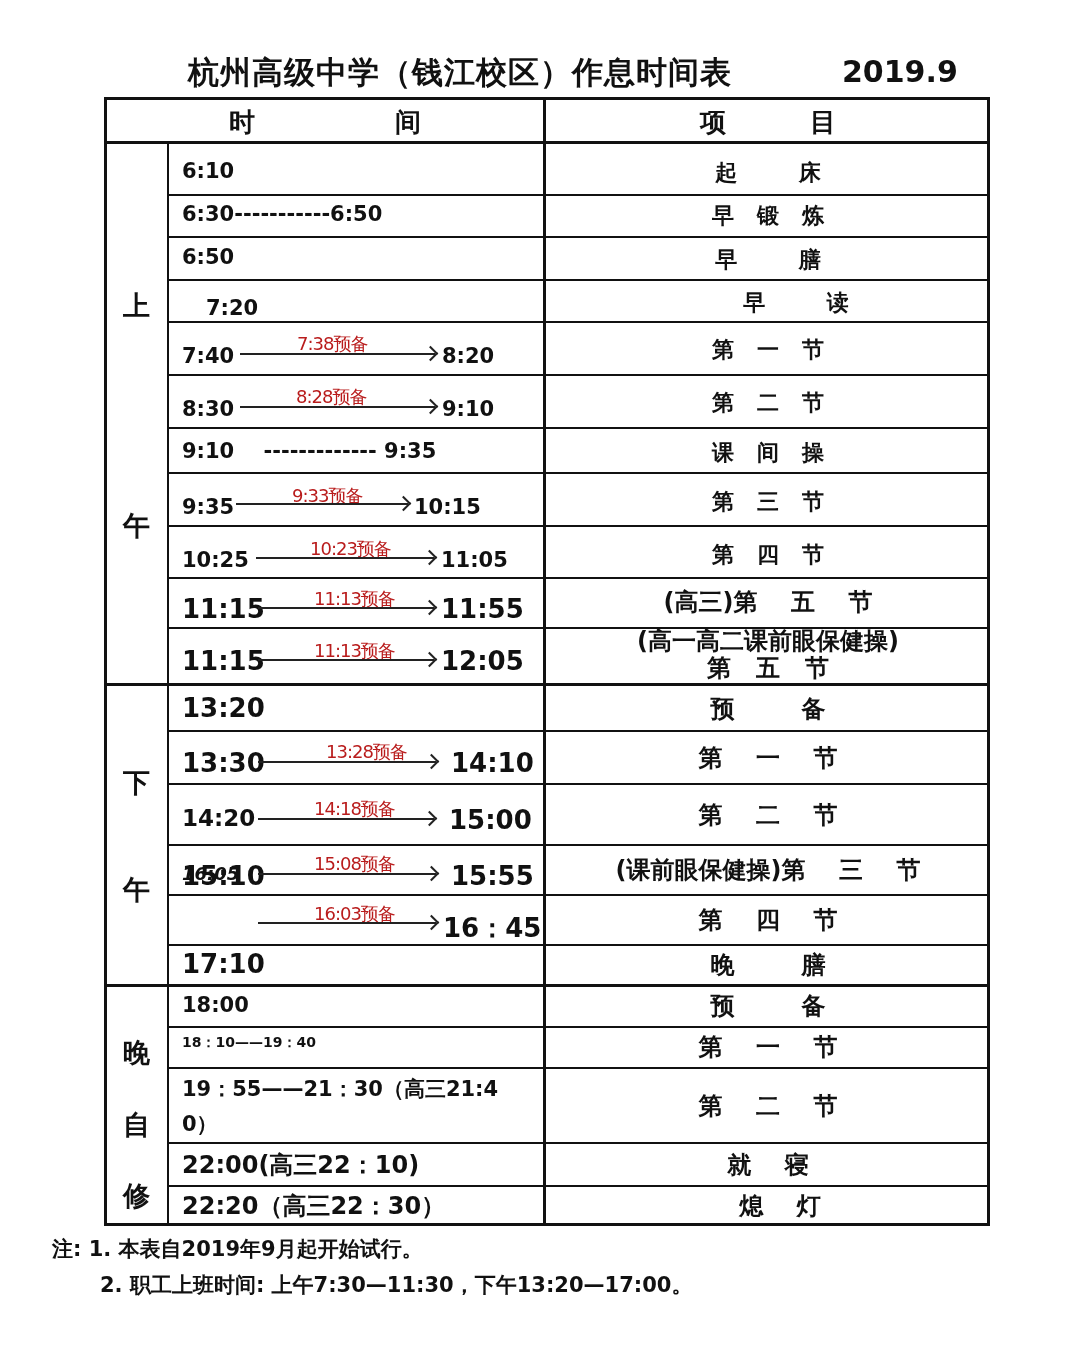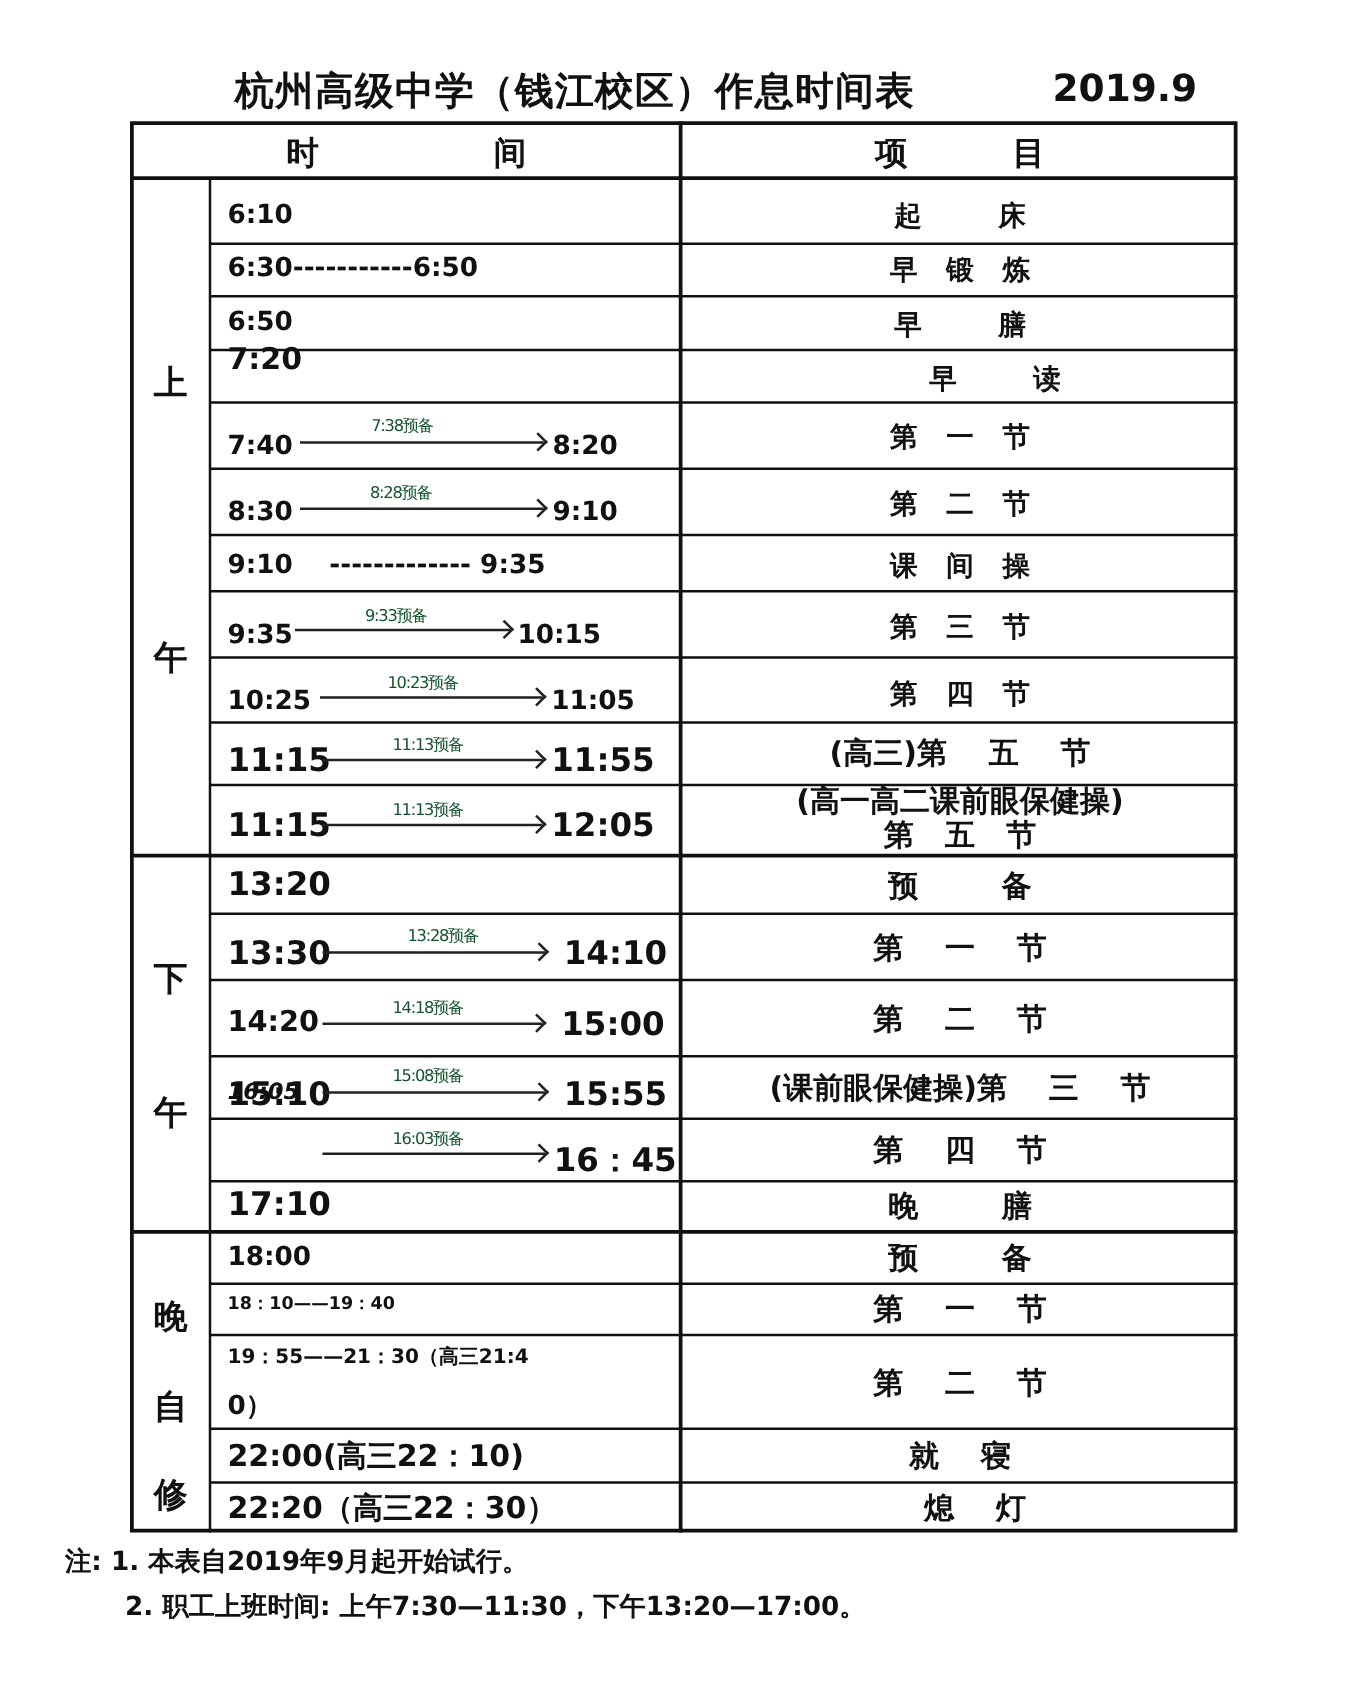--- a/index.html
+++ b/index.html
@@ -8,21 +8,21 @@
   .title { position:absolute; left:188px; top:52px; font-size:31px; font-weight:bold; letter-spacing:1px; white-space:nowrap; }
   .date { position:absolute; left:842px; top:54px; font-size:30px; font-weight:bold; white-space:nowrap; }
   .table { position:absolute; left:104px; top:97px; width:886px; height:1129px; border:3px solid #111; box-sizing:border-box; }
   .hline { position:absolute; background:#111; height:2px; }
   .hline.thick { height:3px; }
   .vline { position:absolute; background:#111; width:3px; }
   .hdr { position:absolute; font-size:26px; font-weight:bold; white-space:nowrap; }
   .period { position:absolute; left:104px; width:65px; text-align:center; font-size:27px; font-weight:bold; }
   .cell-time { position:absolute; left:182px; font-weight:bold; white-space:nowrap; }
   .cell-item { position:absolute; left:546px; width:444px; text-align:center; font-weight:bold; white-space:pre; }
-  .prep { position:absolute; font-size:13px; color:#14532d; white-space:nowrap; letter-spacing:-1px; }
+  .prep { position:absolute; font-size:18px; color:#b91c1c; white-space:nowrap; letter-spacing:-1px; }
   .arrow { position:absolute; height:1.5px; background:#222; }
   .arrow::after { content:""; position:absolute; right:-1px; top:-5px; width:9px; height:9px;
                   border-right:2px solid #222; border-top:2px solid #222; transform:rotate(45deg); }
   .notes { position:absolute; font-size:21px; font-weight:bold; white-space:nowrap; }
 </style>
 </head>
 <body>
 
 <div class="title">杭州高级中学（钱江校区）作息时间表</div>
 <div class="date">2019.9</div>
@@ -70,21 +70,21 @@
 
 <div class="cell-time" style="top:159px;font-size:21px;">6:10</div>
 <div class="cell-item" style="top:158px;font-size:22px;">起        床</div>
 
 <div class="cell-time" style="top:202px;font-size:21px;">6:30-----------6:50</div>
 <div class="cell-item" style="top:201px;font-size:22px;">早   锻   炼</div>
 
 <div class="cell-time" style="top:245px;font-size:21px;">6:50</div>
 <div class="cell-item" style="top:245px;font-size:22px;">早        膳</div>
 
-<div class="cell-time" style="top:273px;font-size:24px;">7:20</div>
+<div class="cell-time" style="top:296px;font-size:21px;margin-left:24px;">7:20</div>
 <div class="cell-item" style="top:288px;font-size:22px;padding-left:28px;">早        读</div>
 
 <div class="cell-time" style="top:344px;font-size:21px;">7:40</div>
 <div class="prep" style="left:297px;top:332px;">7:38预备</div>
 <div class="arrow" style="left:240px;top:353px;width:195px;"></div>
 <div class="cell-time" style="left:442px;top:344px;font-size:21px;">8:20</div>
 <div class="cell-item" style="top:335px;font-size:22px;">第   一   节</div>
 
 <div class="cell-time" style="top:397px;font-size:21px;">8:30</div>
 <div class="prep" style="left:296px;top:385px;">8:28预备</div>
@@ -149,21 +149,21 @@
 
 <div class="cell-time" style="top:949px;font-size:26px;">17:10</div>
 <div class="cell-item" style="top:949px;font-size:24px;">晚        膳</div>
 
 <div class="cell-time" style="top:993px;font-size:21px;">18:00</div>
 <div class="cell-item" style="top:990px;font-size:24px;">预        备</div>
 
 <div class="cell-time" style="top:1034px;font-size:14px;">18：10——19：40</div>
 <div class="cell-item" style="top:1031px;font-size:24px;">第    一    节</div>
 
-<div class="cell-time" style="top:1075px;font-size:16px;">19：55——21：30（高三21:4</div>
+<div class="cell-time" style="top:1075px;font-size:21px;">19：55——21：30（高三21:4</div>
 <div class="cell-time" style="top:1110px;font-size:21px;">0）</div>
 <div class="cell-item" style="top:1090px;font-size:24px;">第    二    节</div>
 
 <div class="cell-time" style="top:1149px;font-size:24px;">22:00(高三22：10)</div>
 <div class="cell-item" style="top:1149px;font-size:24px;">就    寝</div>
 
 <div class="cell-time" style="top:1190px;font-size:24px;">22:20（高三22：30）</div>
 <div class="cell-item" style="top:1190px;font-size:24px;margin-left:12px;">熄    灯</div>
 
 <div class="notes" style="left:52px;top:1235px;">注: 1. 本表自2019年9月起开始试行。</div>

